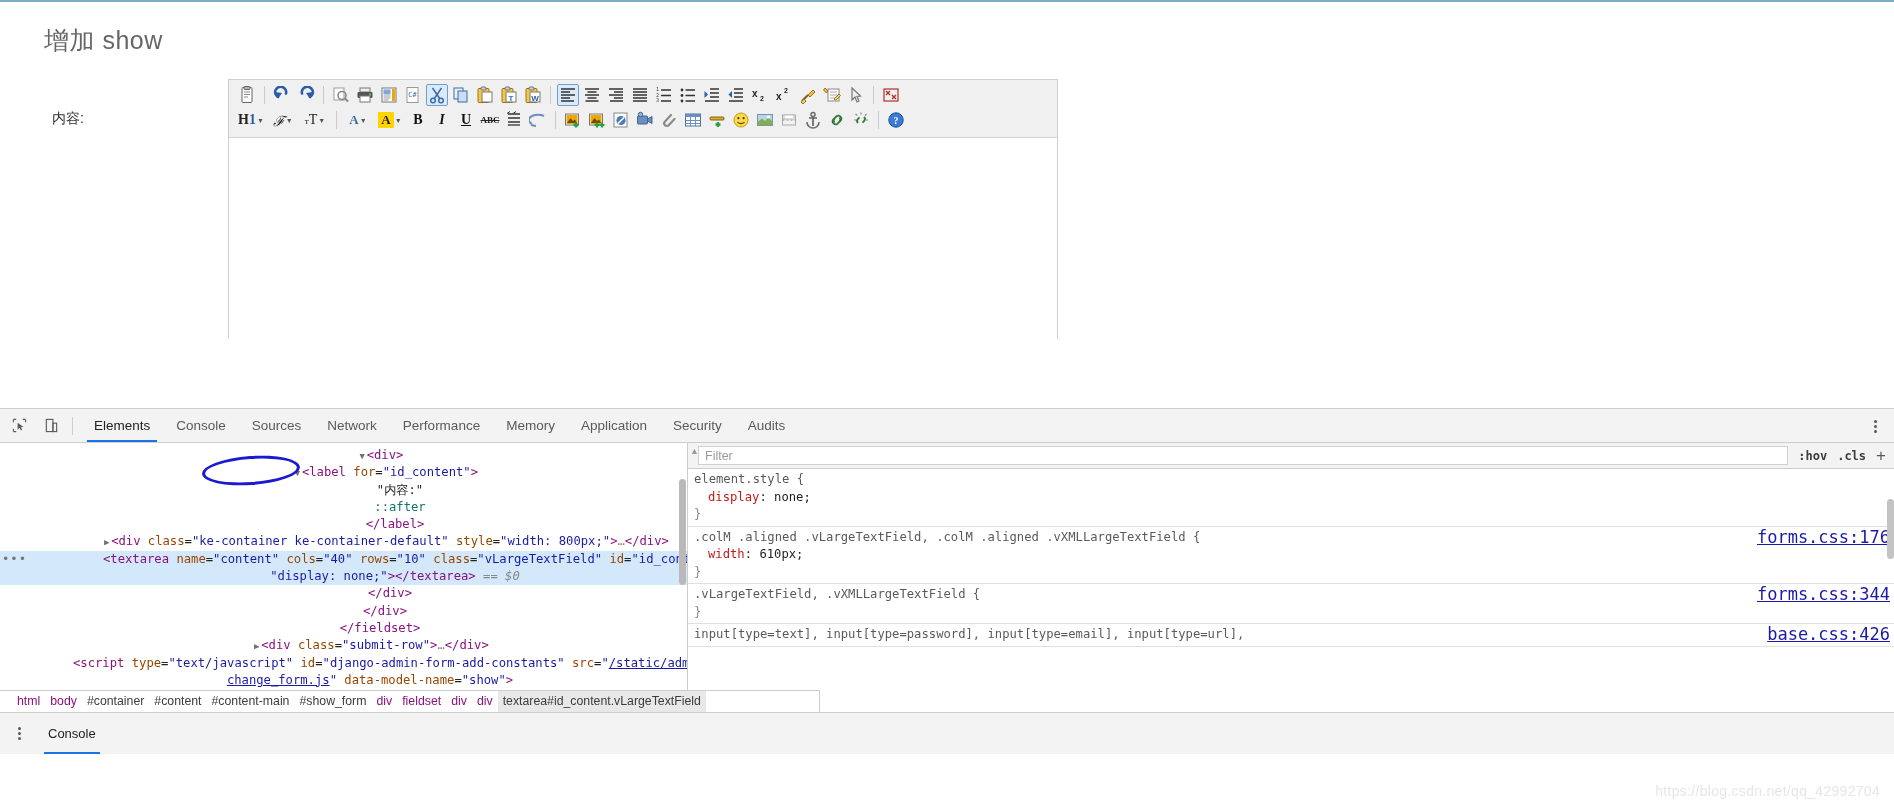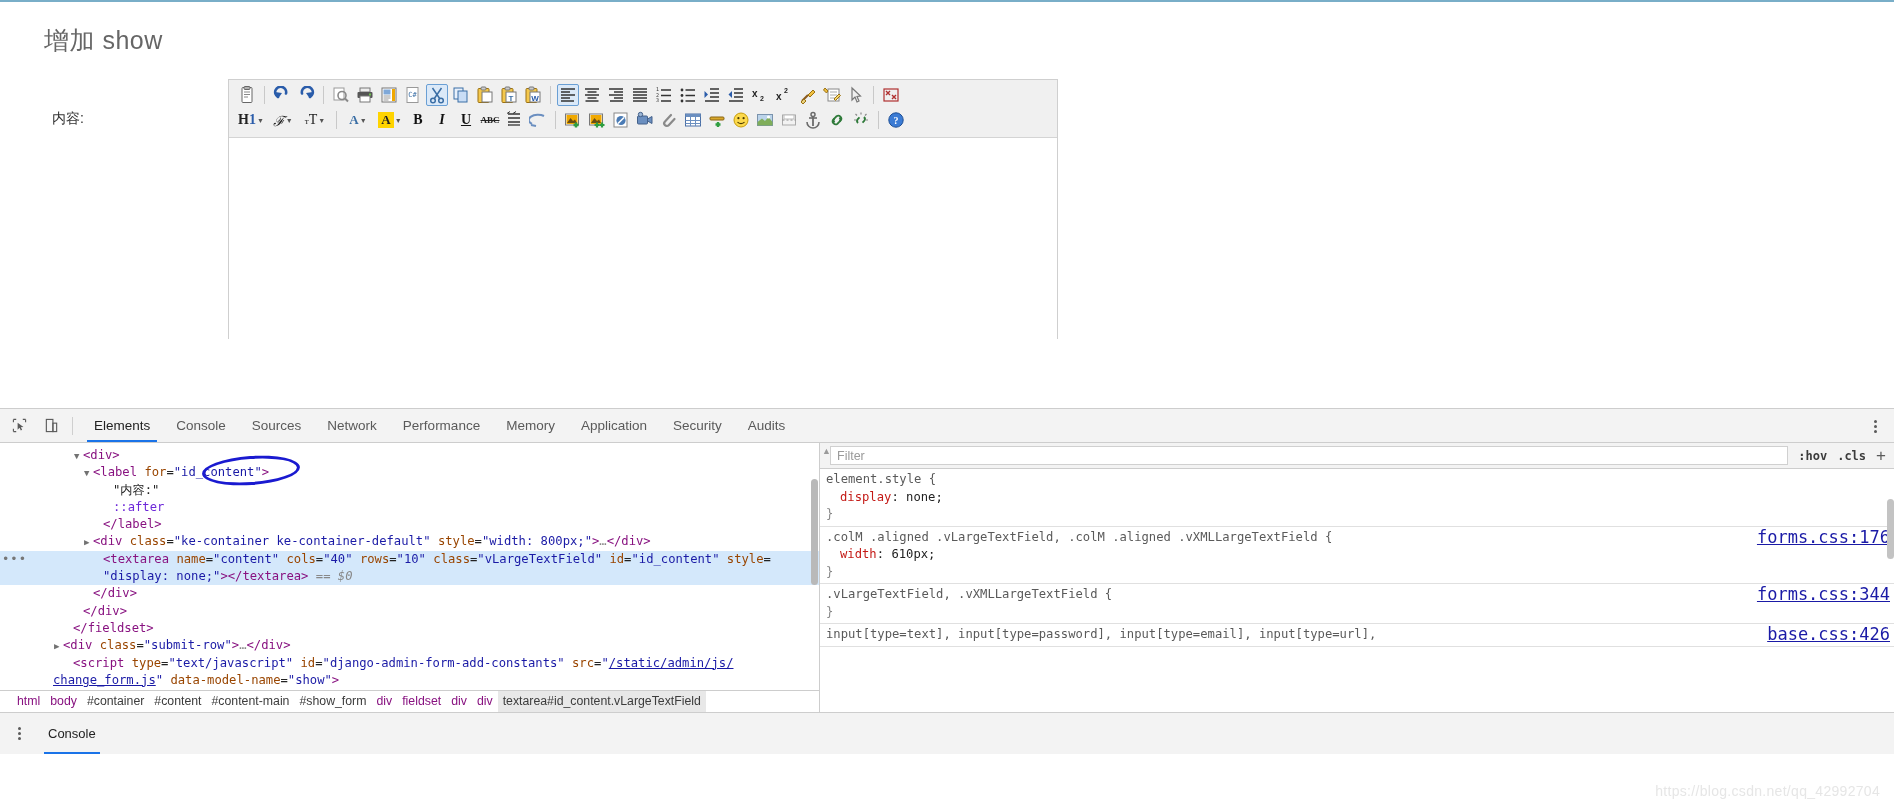--- a/index.html
+++ b/index.html
@@ -75,37 +75,37 @@
   }
   #dt-more {
     position:absolute; right:10px; top:7px; width:18px; height:20px;
     display:flex; flex-direction:column; align-items:center; justify-content:center; gap:2px;
   }
   #dt-more i { width:3px; height:3px; background:#5a5a5a; border-radius:50%; display:block; }
 
   #dt-main { display:flex; height:247px; }
   
   #dom-pane {
-    width:820px; position:relative; overflow:hidden;
-    background:#fff; border-right:1px solid #cdcdcd;
+    width:688px; position:relative; overflow:hidden;
+    background:#fff; border-right:1px solid #cdcdcd;text-align:center;
   }
   #dom-tree {
     font-family:"DejaVu Sans Mono", monospace;
     font-size:12.2px; line-height:17.3px; color:#222;
     padding:4px 0 0 0; white-space:nowrap;
   }
   .dl { padding-left:4px; height:17.3px; position:relative; }
   .dl.sel { background:#d4e8fb; }
   .tri { color:#727272; font-size:9px; display:inline-block; width:9px; }
   .tri.blank { visibility:hidden; }
   .tag { color:#881280; }
   .attr { color:#994500; }
   .val { color:#1a1aa6; }
   .txt { color:#222; }
-  .pseudo { color:#6d28d9; }
+  .pseudo { color:#0f766e; }
   .link { color:#1a1aa6; text-decoration:underline; }
   .dollar { color:#888; font-style:italic; }
   .dots { color:#888; }
   .ellip-btn { position:absolute; left:2px; color:#777; letter-spacing:1px; }
   #dom-scroll {
     position:absolute; right:1px; top:36px; width:7px; height:106px;
     background:#b9b9b9; border-radius:4px;
   }
   
   #annot-circle {

